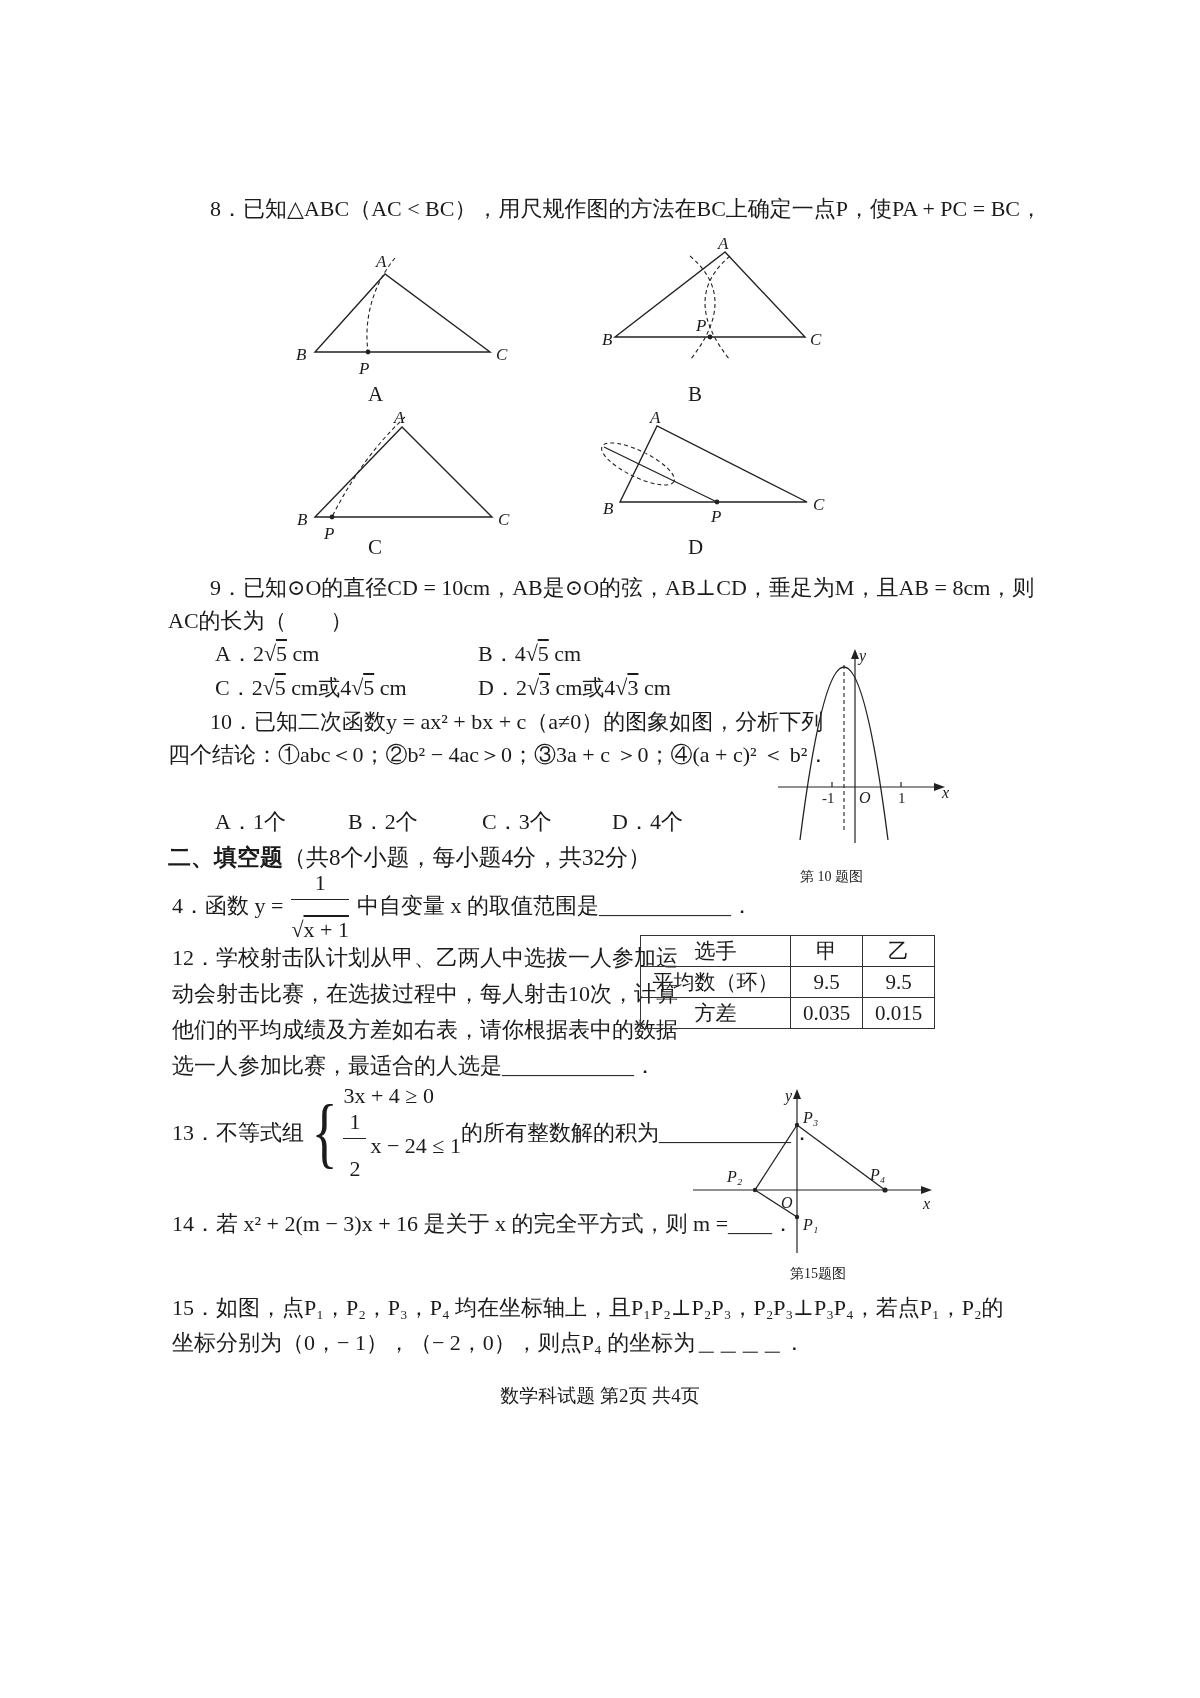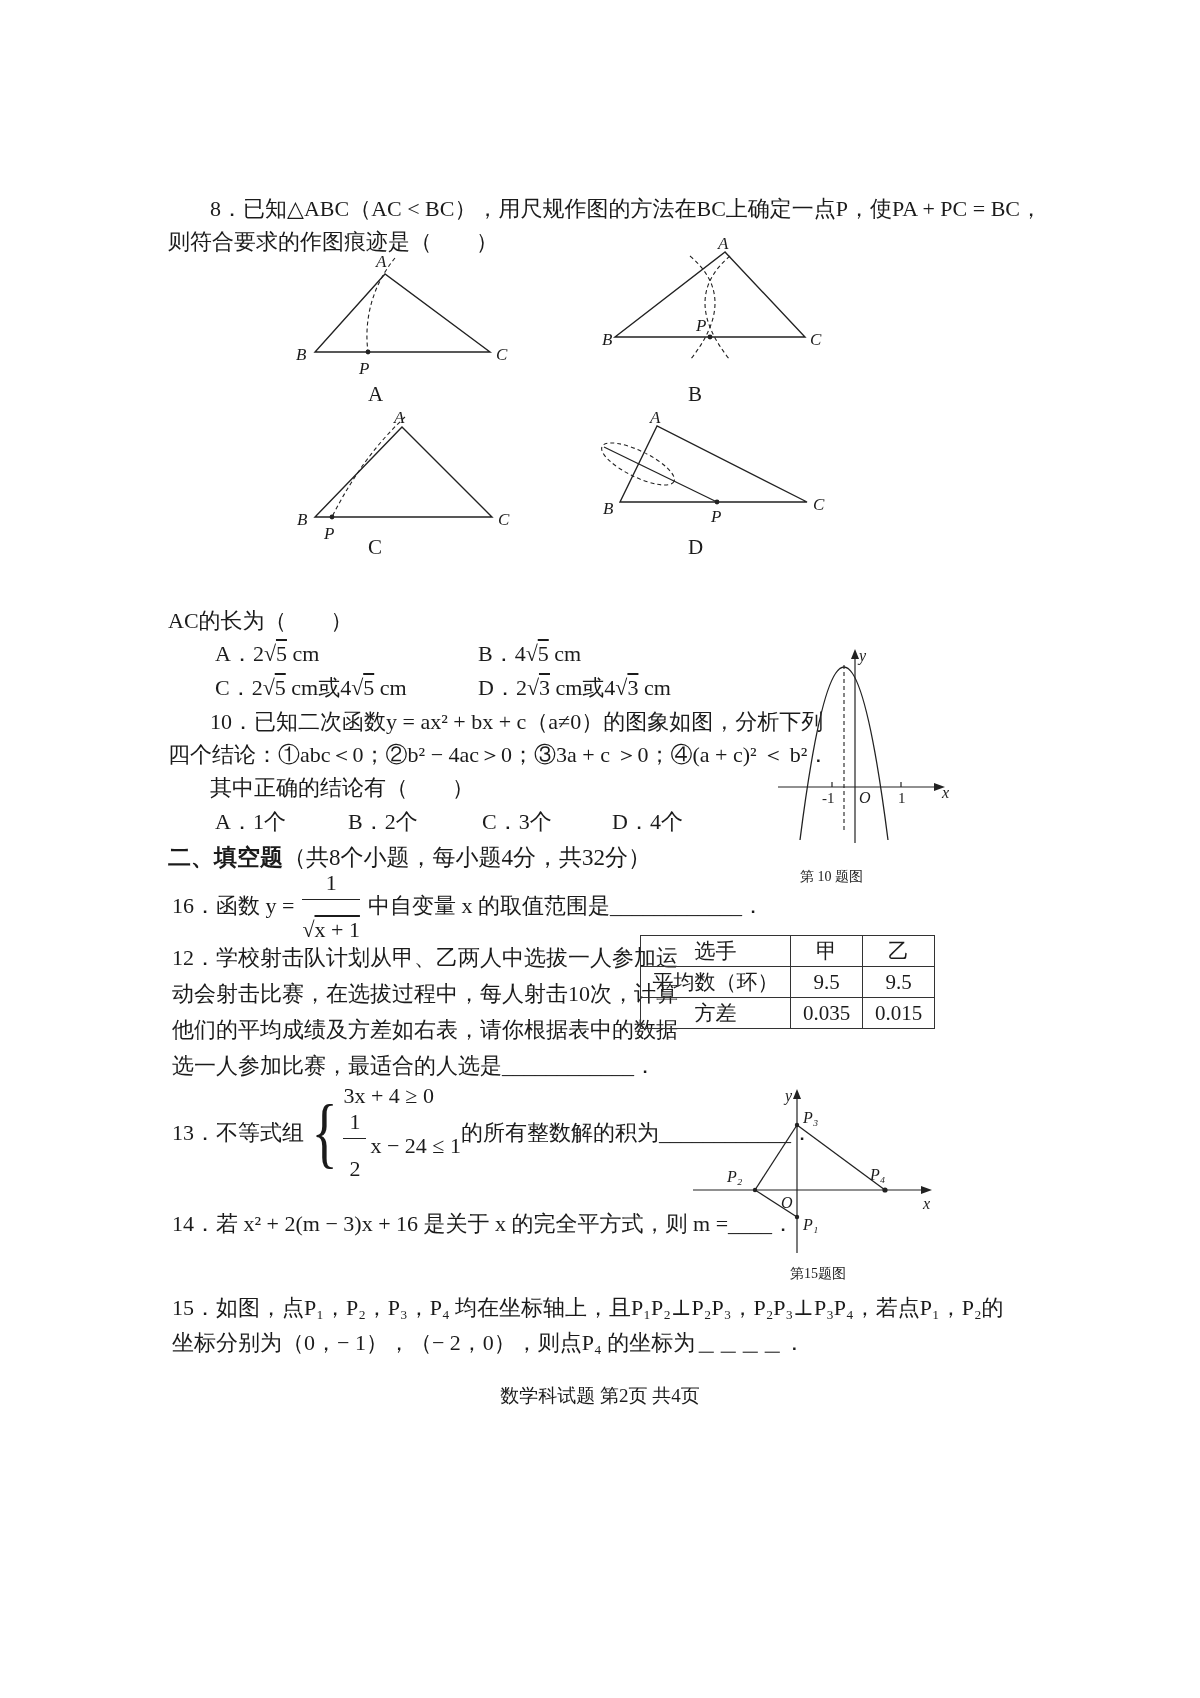--- a/index.html
+++ b/index.html
@@ -40,21 +40,20 @@
   }
   .score-table td.c0 { min-width:150px; }
   .footer { position:absolute; width:1200px; text-align:center; font-size:19px; }
 </style>
 </head>
 <body>
 
 <div class="page">
 
   <div class="t" style="left:210px;top:193px">8．已知△ABC（AC &lt; BC），用尺规作图的方法在BC上确定一点P，使PA + PC = BC，</div>
-  <div class="t" style="left:168px;top:226px">则符合要求的作图痕迹是（　　）</div>
 
   <svg class="fig" style="left:290px;top:252px" width="220" height="130" viewBox="0 0 220 130">
     <path class="tri" d="M95 22 L25 100 L200 100 Z"></path>
     <path class="dash" d="M105 6 A122 122 0 0 0 78 100"></path>
     <circle class="dot" cx="78" cy="100" r="2.4"></circle>
     <text class="vl" x="86" y="15">A</text>
     <text class="vl" x="6" y="108">B</text>
     <text class="vl" x="206" y="108">C</text>
     <text class="vl" x="69" y="122">P</text>
   </svg>
@@ -88,29 +87,29 @@
     <ellipse class="dash" cx="43" cy="50" rx="40" ry="13" transform="rotate(26 43 50)"></ellipse>
     <line class="seg" x1="9" y1="33" x2="122" y2="88"></line>
     <circle class="dot" cx="122" cy="88" r="2.4"></circle>
     <text class="vl" x="55" y="9">A</text>
     <text class="vl" x="8" y="100">B</text>
     <text class="vl" x="218" y="96">C</text>
     <text class="vl" x="116" y="108">P</text>
   </svg>
   <div class="figcap" style="left:688px;top:535px">D</div>
 
+  <div class="t" style="left:210px;top:572px">9．已知⊙O的直径CD = 10cm，AB是⊙O的弦，AB⊥CD，垂足为M，且AB = 8cm，则</div>
   <div class="t" style="left:168px;top:605px">AC的长为（　　）</div>
   <div class="t" style="left:215px;top:638px">A．2√<span class="rad">5</span> cm</div>
   <div class="t" style="left:478px;top:638px">B．4√<span class="rad">5</span> cm</div>
   <div class="t" style="left:215px;top:672px">C．2√<span class="rad">5</span> cm或4√<span class="rad">5</span> cm</div>
   <div class="t" style="left:478px;top:672px">D．2√<span class="rad">3</span> cm或4√<span class="rad">3</span> cm</div>
 
   <div class="t" style="left:210px;top:706px">10．已知二次函数y = ax² + bx + c（a≠0）的图象如图，分析下列</div>
   <div class="t" style="left:168px;top:739px">四个结论：①abc＜0；②b² − 4ac＞0；③3a + c ＞0；④(a + c)² ＜ b²．</div>
-  <div class="t" style="left:210px;top:772px">其中正确的结论有（　　）</div>
   <div class="t" style="left:215px;top:806px">A．1个</div>
   <div class="t" style="left:348px;top:806px">B．2个</div>
   <div class="t" style="left:482px;top:806px">C．3个</div>
   <div class="t" style="left:612px;top:806px">D．4个</div>
 
   <svg class="fig" style="left:770px;top:645px" width="190" height="205" viewBox="0 0 190 205">
     <line class="axis" x1="85" y1="12" x2="85" y2="198"></line>
     <polygon class="arr" points="85,4 81,14 89,14"></polygon>
     <line class="axis" x1="8" y1="142" x2="168" y2="142"></line>
     <polygon class="arr" points="175,142 164,138 164,146"></polygon>
@@ -124,21 +123,21 @@
     <text class="it" x="89" y="158">O</text>
     <text class="tl" x="128" y="158">1</text>
   </svg>
   <div class="cap" style="left:800px;top:868px">第 10 题图</div>
 
   <div class="sectionhead" style="left:168px;top:842px">
     <span class="bold">二、填空题</span><span>（共8个小题，每小题4分，共32分）</span>
   </div>
 
   <div class="flexline" style="left:172px;top:876px;height:60px">
-    <span>16．函数 y =</span>
+    <span>4．函数 y =</span>
     <span class="frac">
       <span class="fnum">1</span>
       <span class="fden"><span>√</span><span class="rad">x + 1</span></span>
     </span>
     <span>中自变量 x 的取值范围是____________．</span>
   </div>
 
   <div class="t" style="left:172px;top:942px">12．学校射击队计划从甲、乙两人中选拔一人参加运</div>
   <div class="t" style="left:172px;top:978px">动会射击比赛，在选拔过程中，每人射击10次，计算</div>
   <div class="t" style="left:172px;top:1050px">选一人参加比赛，最适合的人选是____________．</div>

